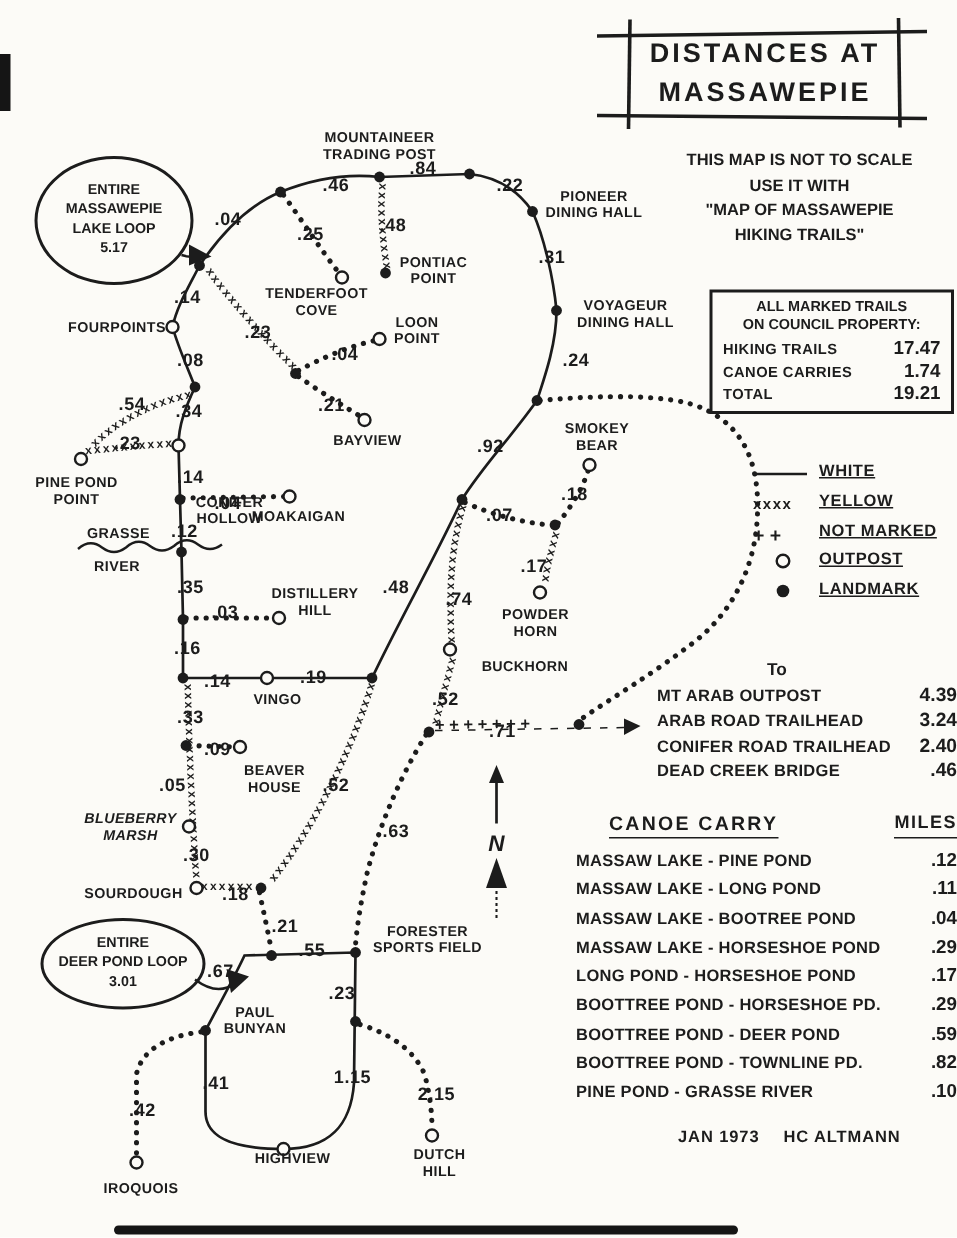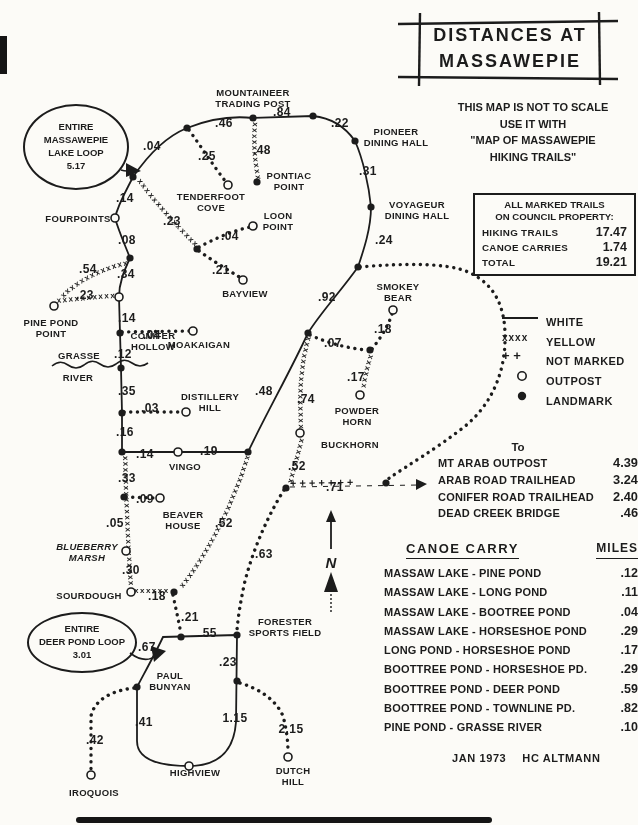--- a/index.html
+++ b/index.html
@@ -22,21 +22,21 @@
              line-height:1.45;white-space:pre-line;z-index:3;}
   #note-block{position:absolute;left:428px;top:99px;width:210px;text-align:center;font-weight:bold;
               font-size:11px;line-height:1.5;white-space:pre-line;z-index:3;}
   #totals-panel{position:absolute;left:473px;top:193px;width:163px;height:83px;border:2px solid #1c1c1c;
                 box-sizing:border-box;padding:4px 7px 0 7px;z-index:3;}
   .totals-heading{font-weight:bold;font-size:9.6px;text-align:center;white-space:pre-line;line-height:1.3;}
   .totals-row{display:flex;justify-content:space-between;align-items:baseline;margin-top:1px;}
   .t-label{font-weight:bold;font-size:9.8px;letter-spacing:.3px;}
   .t-value{font-weight:bold;font-size:12.5px;}
   #legend-panel{position:absolute;left:498px;top:308px;width:140px;z-index:3;}
-  .legend-row{display:flex;align-items:flex-end;height:19.8px;}
+  .legend-row{display:flex;align-items:flex-start;height:19.8px;text-decoration:underline;}
   .legend-sym{width:48px;flex:0 0 48px;}
   .legend-lab{font-weight:bold;font-size:11px;letter-spacing:.4px;}
   #to-panel{position:absolute;left:438px;top:441px;width:200px;z-index:3;}
   .to-heading{font-weight:bold;font-size:11.5px;text-align:center;margin-right:40px;margin-bottom:2px;}
   .to-row{display:flex;justify-content:space-between;align-items:baseline;height:16.8px;}
   .to-label{font-weight:bold;font-size:11px;letter-spacing:.2px;}
   .to-value{font-weight:bold;font-size:12.8px;}
   #carry-panel{position:absolute;left:384px;top:541px;width:254px;z-index:3;}
   .carry-header{display:flex;justify-content:space-between;margin-bottom:7px;}
   .carry-h{font-weight:bold;font-size:13px;letter-spacing:1.5px;border-bottom:1.6px solid #1c1c1c;

